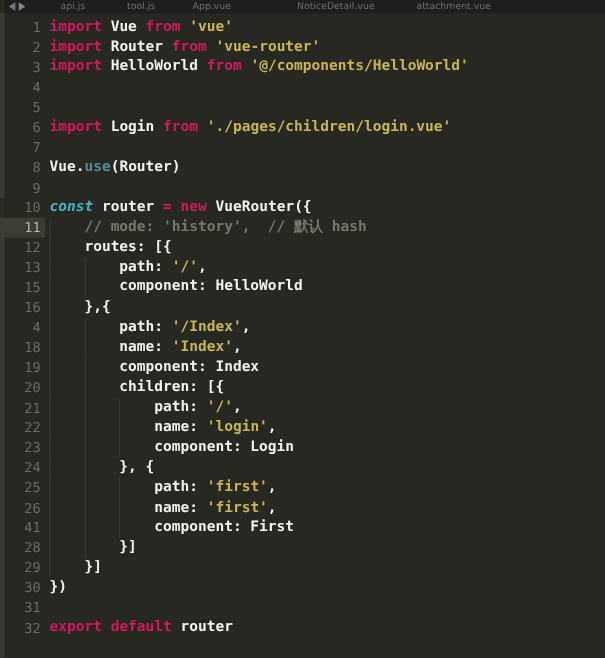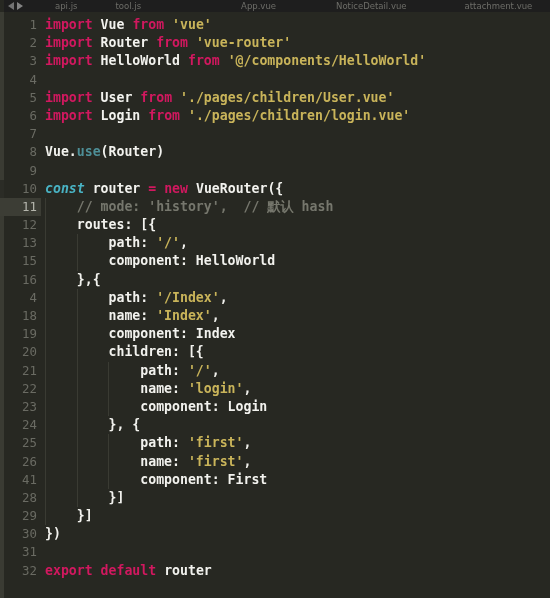--- a/index.html
+++ b/index.html
@@ -24,23 +24,23 @@
   }
   .arr.left{border-right:6px solid #b9b9b9;}
   .arr.right{border-left:6px solid #d8d8d8;}
   .tab{
     flex:0 0 auto;font-size:8.5px;color:#6d6d68;
     font-family:"DejaVu Sans","Liberation Sans",sans-serif;
     line-height:12px;white-space:nowrap;padding:0 2px;
   }
   .tab.t1{margin-left:24px;}
   .tab.t2{margin-left:34px;}
-  .tab.t3{margin-left:96px;}
+  .tab.t3{margin-left:30px;}
   .tab.t4{margin-left:56px;}
-  .tab.t5{margin-left:54px;}
+  .tab.t5{margin-left:34px;}
 
   
   .editor{
     position:absolute;left:0;top:12px;width:550px;height:586px;
     background:#272822;overflow:hidden;
   }
   .annbar{position:absolute;left:0;top:0;width:4px;height:100%;background:#2b2c26;}
   .annbar .seg{position:absolute;left:0;width:4px;background:#3a3b33;}
 
   .codewrap{position:absolute;left:0;top:4px;width:550px;}
@@ -88,21 +88,21 @@
   <div class="editor">
     <div class="annbar">
       <div class="seg" style="top:0;height:168px;"></div>
       <div class="seg" style="top:200px;height:386px;"></div>
     </div>
     <div class="codewrap" id="codewrap">
         <div class="row"><div class="gut">1</div><div class="code"><span class="kw">import</span><span class="pun"> </span><span class="id">Vue</span><span class="pun"> </span><span class="kw">from</span><span class="pun"> </span><span class="str">'vue'</span></div></div>
         <div class="row"><div class="gut">2</div><div class="code"><span class="kw">import</span><span class="pun"> </span><span class="id">Router</span><span class="pun"> </span><span class="kw">from</span><span class="pun"> </span><span class="str">'vue-router'</span></div></div>
         <div class="row"><div class="gut">3</div><div class="code"><span class="kw">import</span><span class="pun"> </span><span class="id">HelloWorld</span><span class="pun"> </span><span class="kw">from</span><span class="pun"> </span><span class="str">'@/components/HelloWorld'</span></div></div>
         <div class="row"><div class="gut">4</div></div>
-        <div class="row"><div class="gut">5</div><div class="code"><span class="kw">import</span><span class="pun"> </span><span class="id">User</span><span class="pun"> </span><span class="kw">from</span><span class="pun"> </span><span class="str">'./pages/children/User.vue'</span></div></div>
+        <div class="row"><div class="gut">5</div></div>
         <div class="row"><div class="gut">6</div><div class="code"><span class="kw">import</span><span class="pun"> </span><span class="id">Login</span><span class="pun"> </span><span class="kw">from</span><span class="pun"> </span><span class="str">'./pages/children/login.vue'</span></div></div>
         <div class="row"><div class="gut">7</div><div class="code"></div></div>
         <div class="row"><div class="gut">8</div><div class="code"><span class="id">Vue</span><span class="pun">.</span><span class="fn">use</span><span class="pun">(Router)</span></div></div>
         <div class="row"><div class="gut">9</div><div class="code"></div></div>
         <div class="row"><div class="gut">10</div><div class="code"><span class="kw2">const</span><span class="pun"> </span><span class="id">router</span><span class="pun"> </span><span class="kw">=</span><span class="pun"> </span><span class="kw">new</span><span class="pun"> </span><span class="pun">VueRouter({</span></div></div>
         <div class="row cur"><div class="gut">11</div><div class="guide" style="left: 45px;"></div><div class="code"><span class="cm">    // mode: 'history',  // 默认 hash</span></div></div>
         <div class="row"><div class="gut">12</div><div class="guide" style="left: 45px;"></div><div class="code"><span class="pun">    routes: [{</span></div></div>
         <div class="row"><div class="gut">13</div><div class="guide" style="left: 45px;"></div><div class="guide" style="left: 76.72px;"></div><div class="code"><span class="pun">        path: </span><span class="str">'/'</span><span class="pun">,</span></div></div>
         <div class="row"><div class="gut">15</div><div class="guide" style="left: 45px;"></div><div class="guide" style="left: 76.72px;"></div><div class="code"><span class="pun">        component: HelloWorld</span></div></div>
         <div class="row"><div class="gut">16</div><div class="guide" style="left: 45px;"></div><div class="code"><span class="pun">    },{</span></div></div>

